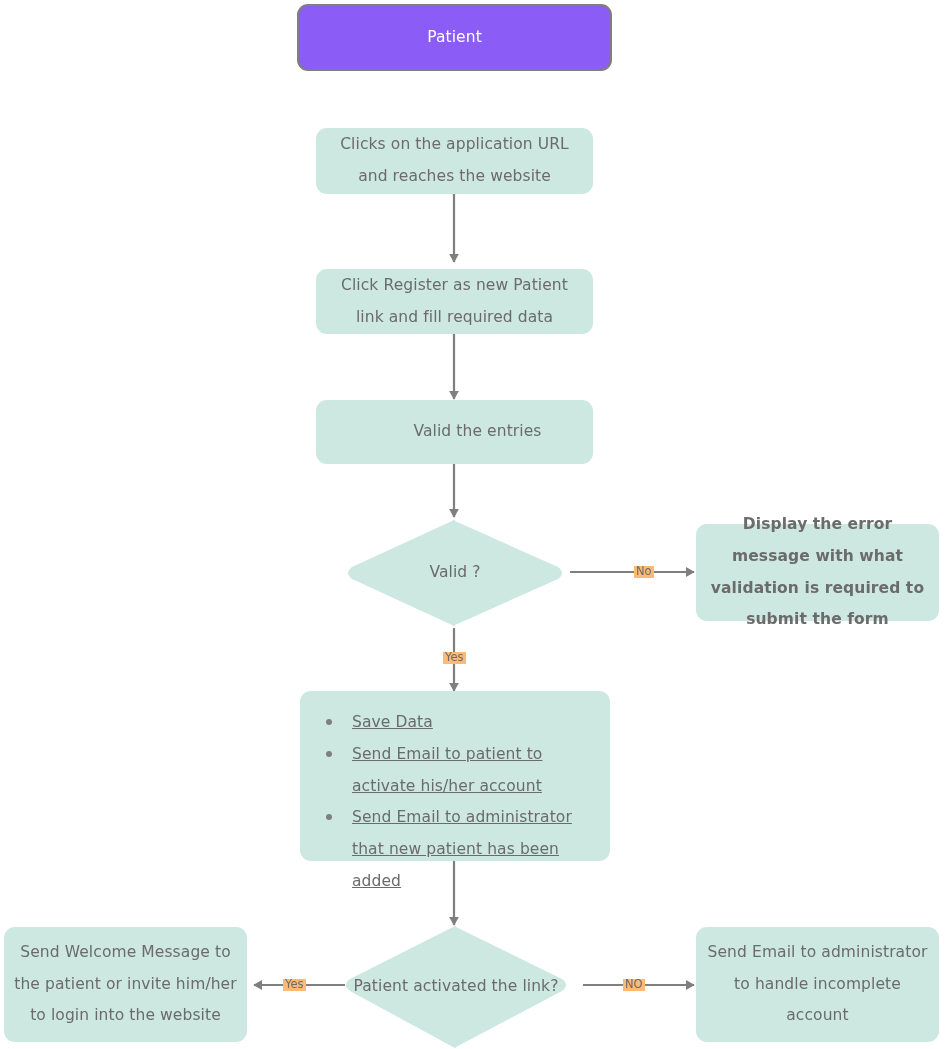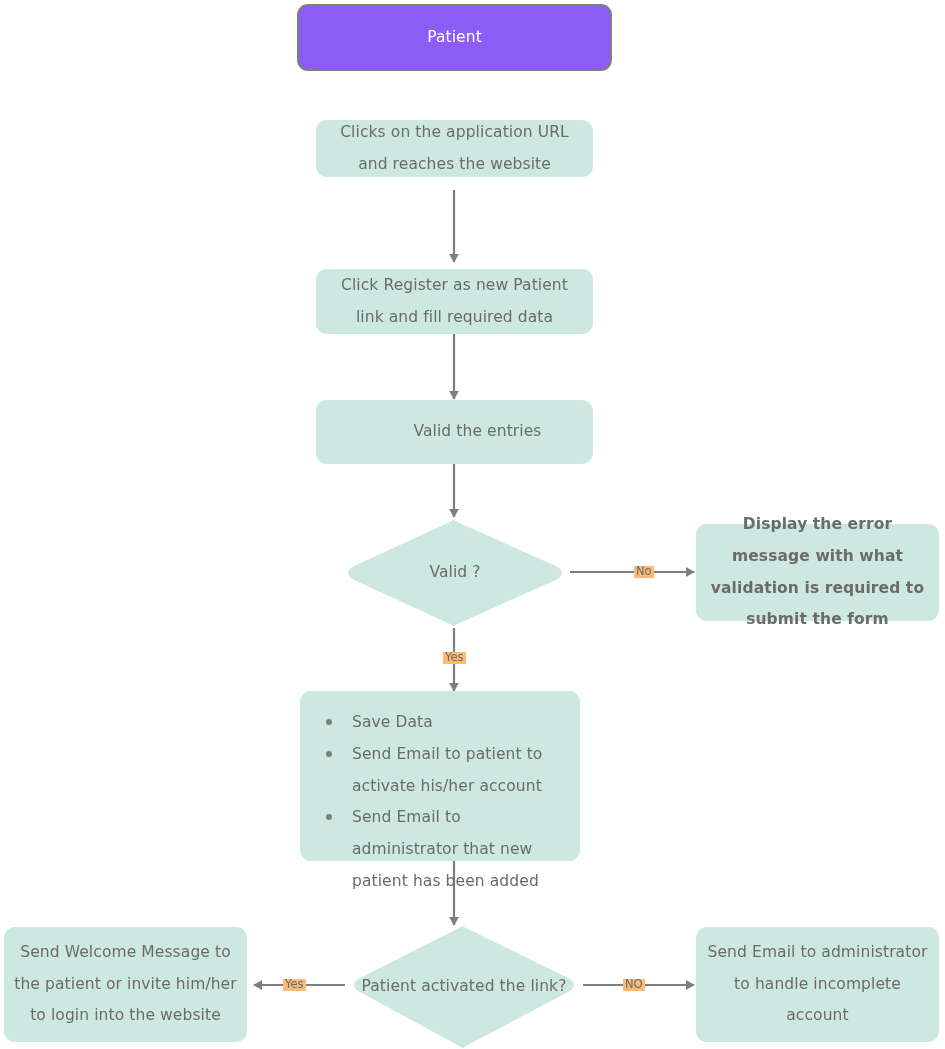--- a/index.html
+++ b/index.html
@@ -175,21 +175,21 @@
   <div class="edge-label" style="left:283px; top:979px;">Yes</div>
 
   <div class="edge-label" style="left:623px; top:979px;">NO</div>
 
   <div class="nodes-layer">
 
     <div class="node lane-header" style="left:297px; top:4px; width:315px; height:67px;">
       <span class="label">Patient</span>
     </div>
 
-    <div class="node proc" style="left:316px; top:120px; width:277px; height:57px;">
+    <div class="node proc" style="left:316px; top:128px; width:277px; height:66px;">
       <span class="label">Clicks on the application URL and reaches the website</span>
     </div>
 
     <div class="node proc" style="left:316px; top:269px; width:277px; height:65px;">
       <span class="label">Click Register as new Patient link and fill required data</span>
     </div>
 
     <div class="node proc" style="left:316px; top:400px; width:277px; height:64px;padding-left:46px;">
       <span class="label">Valid the entries</span>
     </div>
@@ -198,38 +198,38 @@
       <svg class="dia-shape" viewBox="0 0 226 110" preserveAspectRatio="none">
         <path d="M113,3 L216,49 Q224,55 216,61 L113,107 Q113,110 110,107 L10,61 Q2,55 10,49 L110,3 Q113,0 113,3 Z" fill="#cde8e0"></path>
       </svg>
       <span class="label">Valid ?</span>
     </div>
 
     <div class="node proc" style="left:696px; top:524px; width:243px; height:97px;font-weight:bold;">
       <span class="label">Display the error message with what validation is required to submit the form</span>
     </div>
 
-    <div class="node proc bullets" style="left:300px; top:691px; width:280px; height:170px;">
+    <div class="node proc bullets" style="left:300px; top:691px; width:310px; height:170px;text-decoration:underline;">
       <ul>
         <li>
           <span class="dot"></span>
           <span>Save Data</span>
         </li>
         <li>
           <span class="dot"></span>
           <span>Send Email to patient to activate his/her account</span>
         </li>
         <li>
           <span class="dot"></span>
           <span>Send Email to administrator that new patient has been added</span>
         </li>
       </ul>
     </div>
 
-    <div class="node decision" style="left:348px; top:925px; width:232px; height:124px;">
+    <div class="node decision" style="left:340px; top:925px; width:232px; height:124px;">
       <svg class="dia-shape" viewBox="0 0 232 124" preserveAspectRatio="none">
         <path d="M116,2 L222,54 Q230,60 222,66 L116,122 Q116,124 113,122 L10,66 Q2,60 10,54 L113,2 Q116,0 116,2 Z" fill="#cde8e0"></path>
       </svg>
       <span class="label">Patient activated the link?</span>
     </div>
 
     <div class="node proc" style="left:4px; top:927px; width:243px; height:115px;">
       <span class="label">Send Welcome Message to the patient or invite him/her to login into the website</span>
     </div>
 

